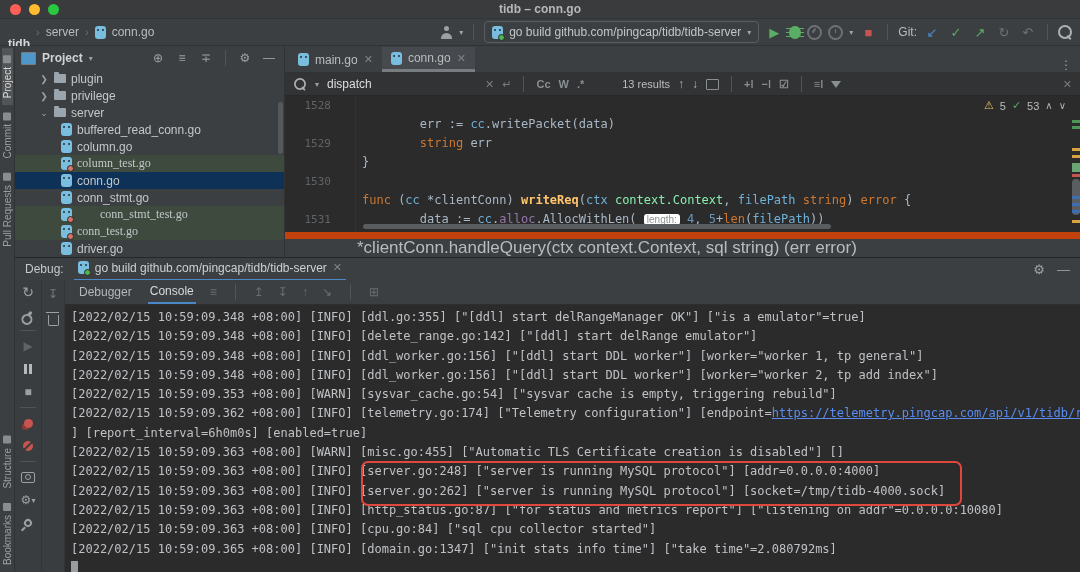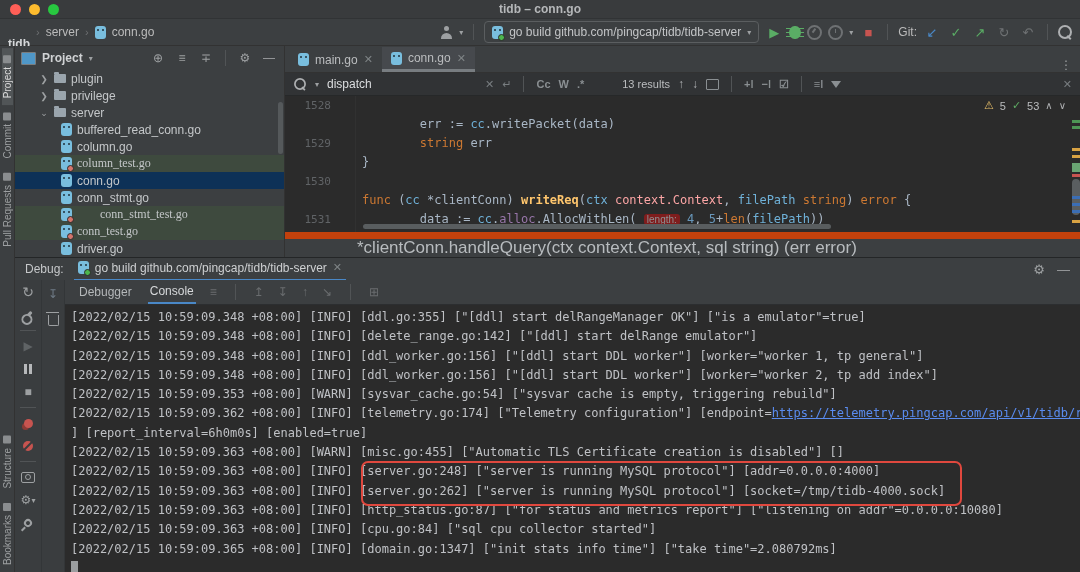--- a/index.html
+++ b/index.html
@@ -76,23 +76,23 @@
   .fb-arrow{color:#aeb0b2;font-size:12px;}
   .boxico{width:11px;height:9px;border:1.5px solid #8a8f92;border-radius:1px;}
   .funnel{width:0;height:0;border-left:5px solid transparent;border-right:5px solid transparent;border-top:7px solid #8a8f92;}
   .code-wrap{flex:1;position:relative;overflow:hidden;display:flex;}
   .gutter{width:70px;flex:0 0 auto;border-right:1px solid #313131;position:relative;}
   .cl{height:19px;line-height:19px;white-space:pre;font-size:12px;}
   .gut-line{display:flex;flex-direction:column;}
   .gut-num{width:46px;text-align:right;color:#606366;font-size:11px;font-family:"DejaVu Sans Mono",monospace;height:19px;line-height:19px;}
   .gut-fold{width:22px;text-align:center;color:#737779;font-size:9px;height:19px;line-height:19px;}
   .codecol{flex:1;padding-left:6px;position:relative;color:#a9b7c6;}
-  .c-kw{color:#cc7832}.c-fn{color:#ffc66d;font-weight:bold}.c-prm{color:#6fb1d8}.c-typ{color:#fca5a5}
+  .c-kw{color:#cc7832}.c-fn{color:#ffc66d;font-weight:bold}.c-prm{color:#6fb1d8}.c-typ{color:#86efac}
   .c-fld{color:#9876aa}.c-num{color:#6897bb}.c-pln{color:#a9b7c6}
-  .c-hint{background:#7f1d1d;color:#8f9294;border-radius:3px;font-size:10px;padding:0 3px;font-family:"Liberation Sans",sans-serif;}
+  .c-hint{background:#ffffff;color:#8f9294;border-radius:3px;font-size:10px;padding:0 3px;font-family:"Liberation Sans",sans-serif;}
   .vcs-red{position:absolute;left:0;width:4px;height:9px;background:#c75450;}
   .hscroll{position:absolute;left:78px;bottom:3px;width:468px;height:5px;background:#595d5f;border-radius:3px;}
   .inspect{position:absolute;top:3px;right:14px;display:flex;align-items:center;gap:6px;font-size:11px;color:#bbbdbf;background:transparent;}
   .warn-ico{color:#e8bf6a;font-size:11px;}
   .ok-ico{color:#5fad65;font-size:11px;}
   .markstripe{position:absolute;right:0;top:0;width:8px;bottom:0;}
   .mk{position:absolute;right:0;width:8px;height:3px;}
   .thumbv{position:absolute;right:0;width:8px;background:#5a5e60;border-radius:4px;}
   .ctxbar{height:18px;background:#3c3f41;border-top:7px solid #c2410c;color:#b8bcbf;font-size:17px;display:flex;align-items:center;padding-left:72px;}
   

